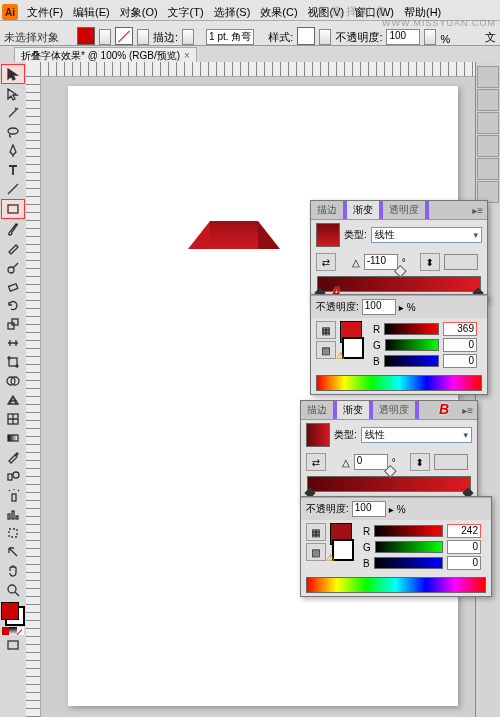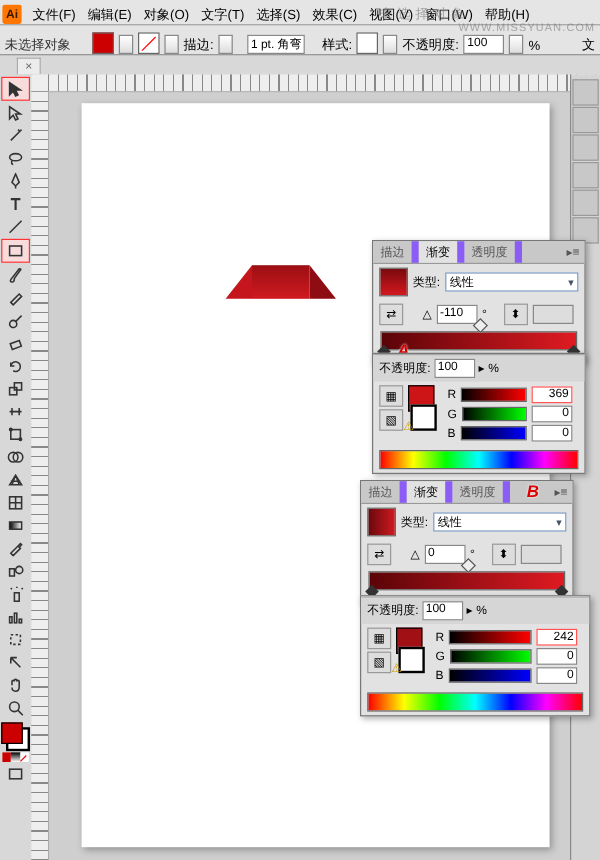--- a/index.html
+++ b/index.html
@@ -31,21 +31,21 @@
   .tool svg{width:14px;height:14px;stroke:#333;fill:none;stroke-width:1.3}
   .fillstroke{width:24px;height:24px;position:relative;margin-top:2px}
   .fillstroke .f{position:absolute;top:0;left:0;width:16px;height:16px;background:#c00;border:1px solid #000}
   .fillstroke .s{position:absolute;bottom:0;right:0;width:16px;height:16px;background:#fff;border:2px solid #000}
   .mini{width:22px;height:8px;display:flex}
   .mini div{flex:1}
   .rpanels{position:absolute;top:62px;right:0;width:24px;bottom:0;background:#d4d4d4;border-left:1px solid #888;display:flex;flex-direction:column;gap:1px;padding-top:4px;align-items:center}
   .rp{width:20px;height:20px;background:#c8c8c8;border:1px solid #999}
   .panel{position:absolute;background:#e2e2e2;border:1px solid #777;box-shadow:2px 2px 5px rgba(0,0,0,.3);font-size:10px}
   .ptabs{display:flex;background:#c8c8c8;border-bottom:1px solid #999;align-items:center}
-  .ptab{padding:2px 6px;border-right:6px solid #8b5cf6;color:#555}
+  .ptab{padding:2px 6px;border-right:4px solid #8b5cf6;color:#555}
   .ptab.on{background:#e2e2e2;color:#000}
   .ptabs .mnu{margin-left:auto;padding:0 4px;color:#555}
   .prow{display:flex;align-items:center;padding:3px 5px;gap:4px}
   .gslider{height:14px;margin:2px 6px;position:relative;background:linear-gradient(to right,#5a0408,#e01a22);border:1px solid #666}
   .gslider .stop{position:absolute;bottom:-6px;width:8px;height:8px;background:#333;transform:rotate(45deg)}
   .gslider .dia{position:absolute;top:-7px;left:50%;width:7px;height:7px;border:1px solid #555;background:#eee;transform:rotate(45deg) translateX(-50%)}
   .opac{background:#d6d6d6;border-top:1px solid #aaa;padding:3px 5px;display:flex;align-items:center;gap:3px}
   .rgb-row{display:flex;align-items:center;gap:4px;padding:1px 5px}
   .rgb-row .bar{flex:1;height:10px;border:1px solid #666}
   .bar.r{background:linear-gradient(to right,#000,#f00)}
@@ -96,20 +96,21 @@
   <span>不透明度:</span>
   <div class="num-in">100</div>
   <div class="drop"></div>
   <span>%</span>
   <div style="flex:1"></div>
   <span>文</span>
 </div>
 
 <div class="tabbar">
   <div class="tab">
+    <span>折叠字体效果* @ 100% (RGB/预览)</span>
     <span class="x">×</span>
   </div>
 </div>
 
 <div class="toolbox">
   <div class="tool sel">
       <svg viewBox="0 0 14 14">
         <path d="M2 2 L2 12 L5 9 L7 13 L9 12 L7 8 L11 8 Z" fill="#333"></path>
       </svg>
     </div>

